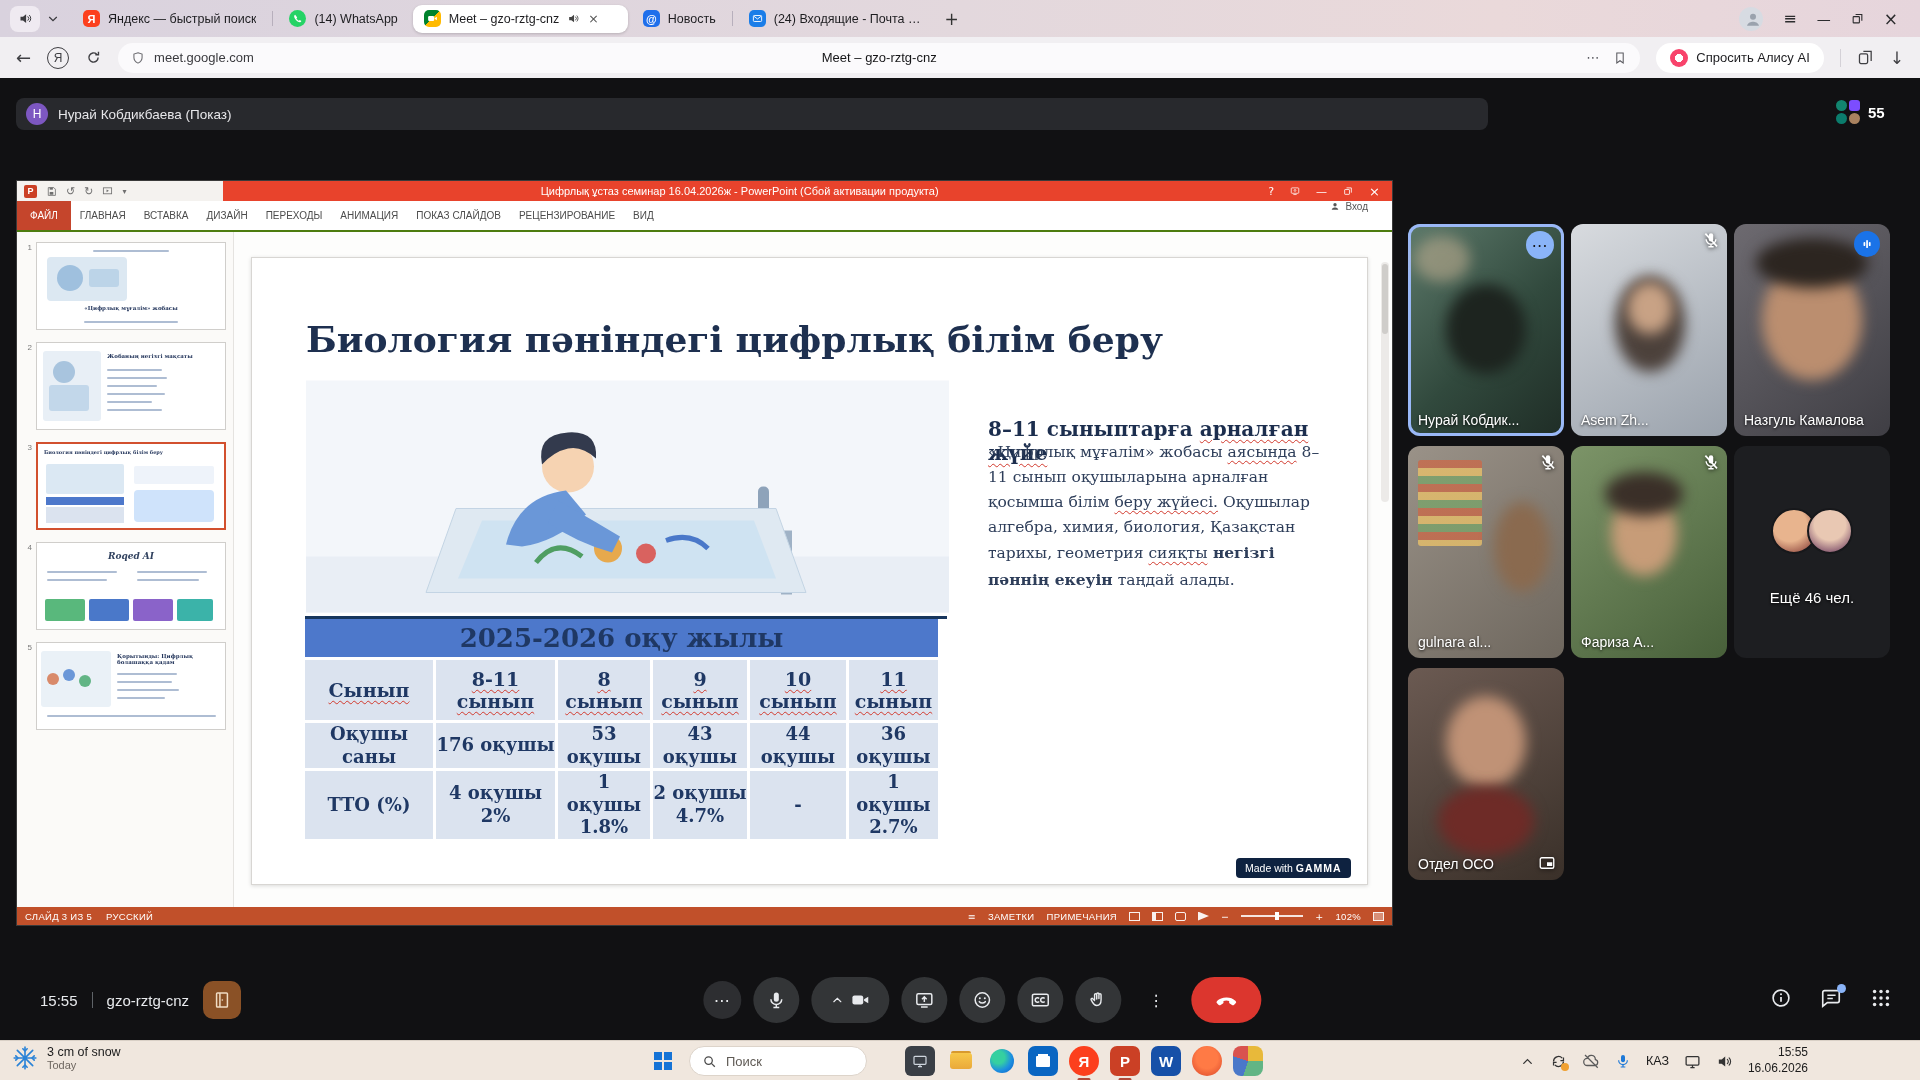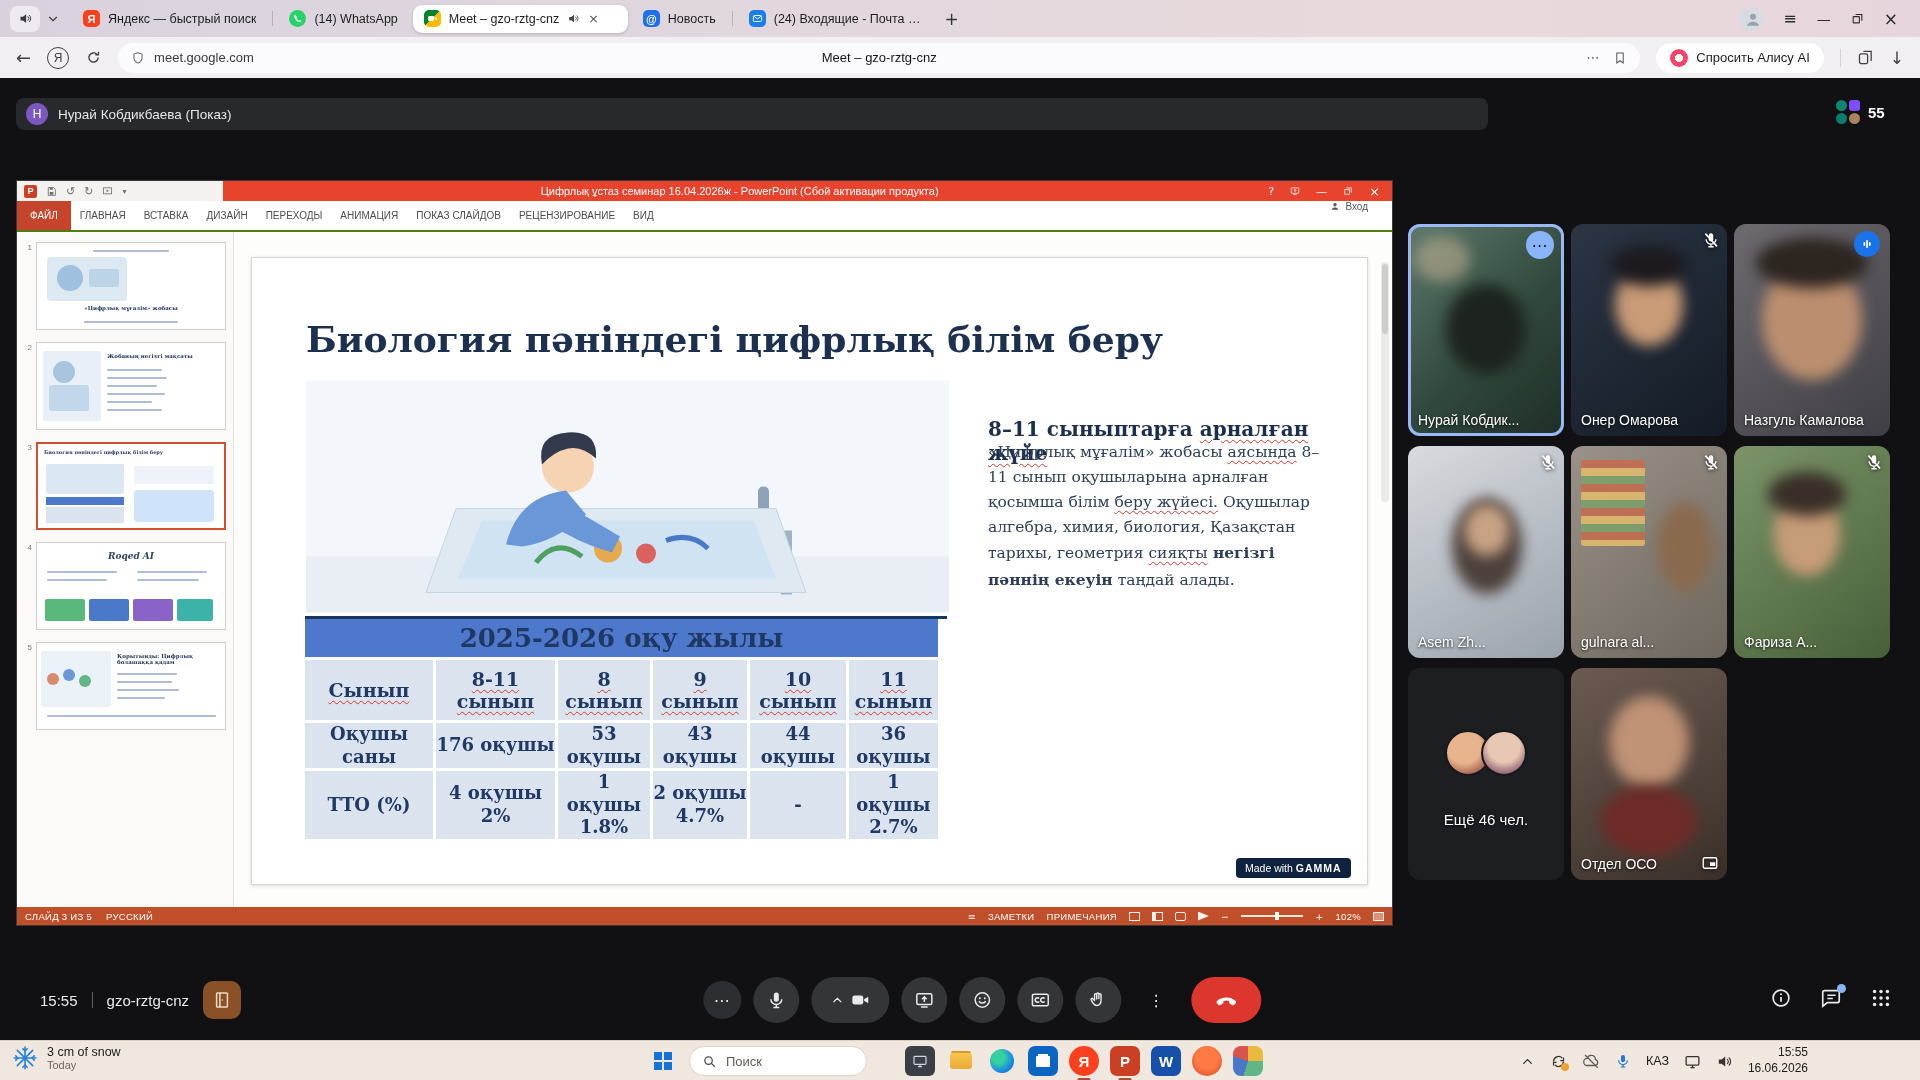--- a/index.html
+++ b/index.html
@@ -580,49 +580,39 @@
       </div>
     </div>
 
     <div class="tiles">
       <div class="tile speaking" style="background:linear-gradient(135deg,#5d7a6b,#31493d 55%,#1f2d26)">
         <div class="blob" style="left:38px;top:60px;width:80px;height:90px;background:#1d241f"></div>
         <div class="blob" style="left:6px;top:12px;width:56px;height:46px;background:#c5b193;opacity:.55"></div>
         <span class="badge-dots glyph">⋯</span>
         <span class="nm">Нурай Кобдик...</span>
       </div>
-      <div class="tile" style="background:linear-gradient(140deg,#2b3544,#141b26)">
-        <div class="blob" style="left:44px;top:40px;width:68px;height:82px;background:#c99b77"></div>
-        <div class="blob" style="left:40px;top:22px;width:76px;height:40px;background:#1c1a1f"></div>
-        <span class="mico">
+      <div class="tile" style="background:linear-gradient(150deg,#d8dbdf,#9aa2ac)">
+        <div class="blob" style="left:44px;top:52px;width:70px;height:96px;background:#4c413b"></div>
+        <div class="blob" style="left:56px;top:58px;width:46px;height:52px;background:#c8a285"></div>
+        <span class="mico" style="color:#fff">
             <svg class="ic" width="18" height="18">
               <use href="#i-mic-off"></use>
             </svg>
           </span>
-        <span class="nm">Онер Омарова</span>
+        <span class="nm">Asem Zh...</span>
       </div>
       <div class="tile" style="background:linear-gradient(140deg,#6d6a70,#3f3e44)">
         <div class="blob" style="left:28px;top:36px;width:100px;height:120px;background:#bb8e6f"></div>
         <div class="blob" style="left:22px;top:14px;width:112px;height:50px;background:#2c2520"></div>
         <span class="badge-spk">
             <svg class="ic" width="16" height="16">
               <use href="#i-bars"></use>
             </svg>
           </span>
         <span class="nm">Назгуль Камалова</span>
-      </div>
-      <div class="tile" style="background:linear-gradient(150deg,#d8dbdf,#9aa2ac)">
-        <div class="blob" style="left:44px;top:52px;width:70px;height:96px;background:#4c413b"></div>
-        <div class="blob" style="left:56px;top:58px;width:46px;height:52px;background:#c8a285"></div>
-        <span class="mico" style="color:#fff">
-            <svg class="ic" width="18" height="18">
-              <use href="#i-mic-off"></use>
-            </svg>
-          </span>
-        <span class="nm">Asem Zh...</span>
       </div>
       <div class="tile" style="background:linear-gradient(140deg,#9a9288,#6e675e)">
         <div style="position:absolute;left:10px;top:14px;width:64px;height:86px;background:repeating-linear-gradient(180deg,#c96a4a 0 8px,#e8c06a 8px 16px,#7aa36a 16px 24px);opacity:.8;border-radius:3px"></div>
         <div class="blob" style="right:14px;top:56px;width:56px;height:90px;background:#8a6a4f"></div>
         <span class="mico">
             <svg class="ic" width="18" height="18">
               <use href="#i-mic-off"></use>
             </svg>
           </span>
         <span class="nm">gulnara al...</span>

